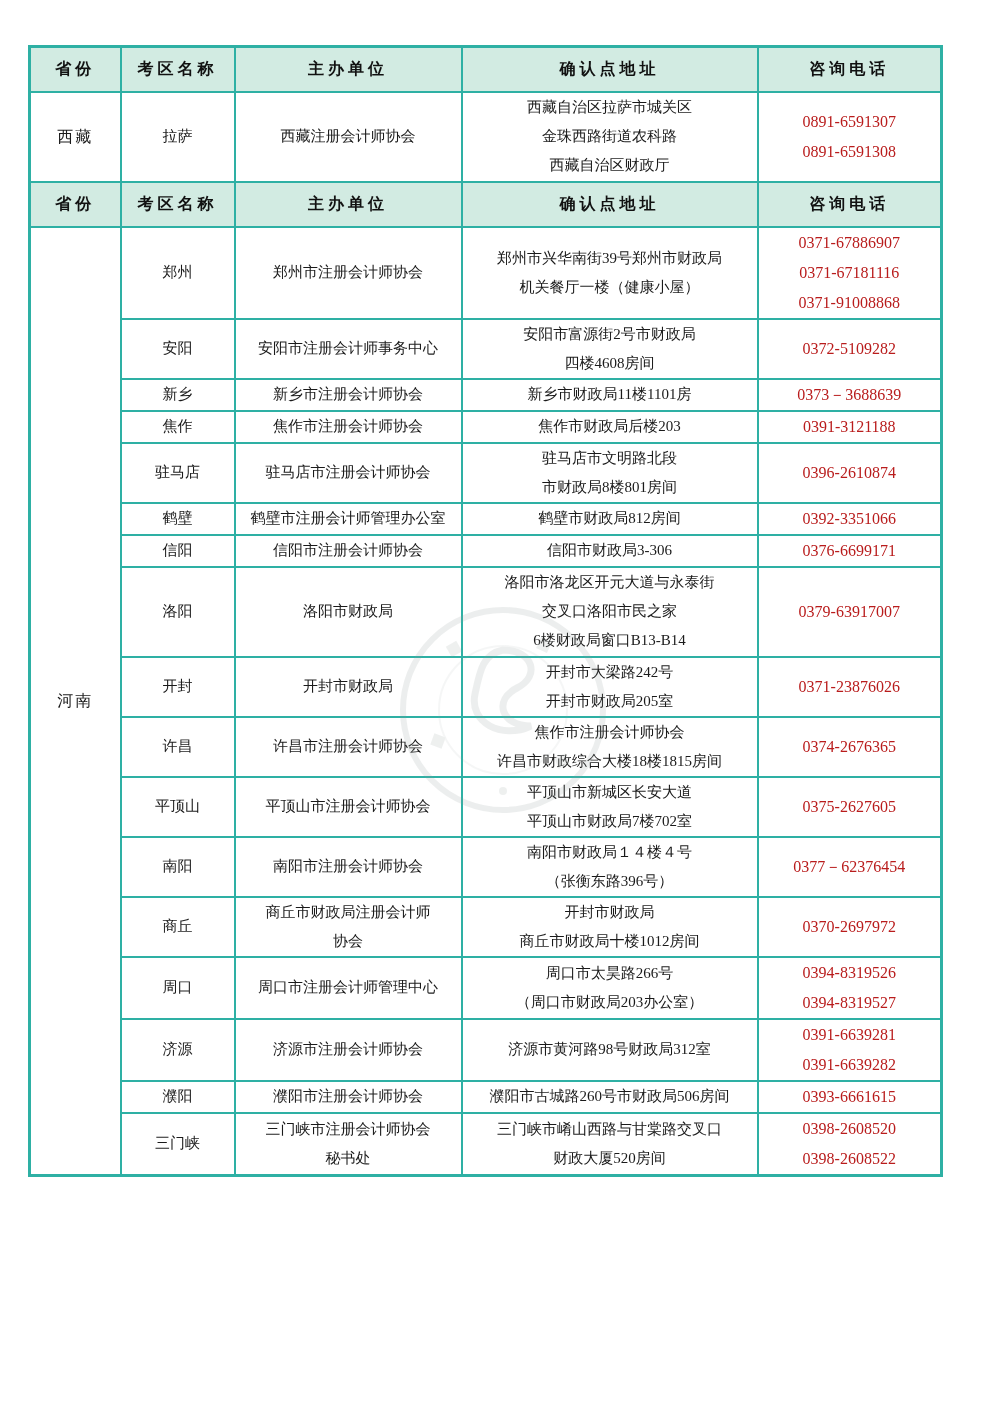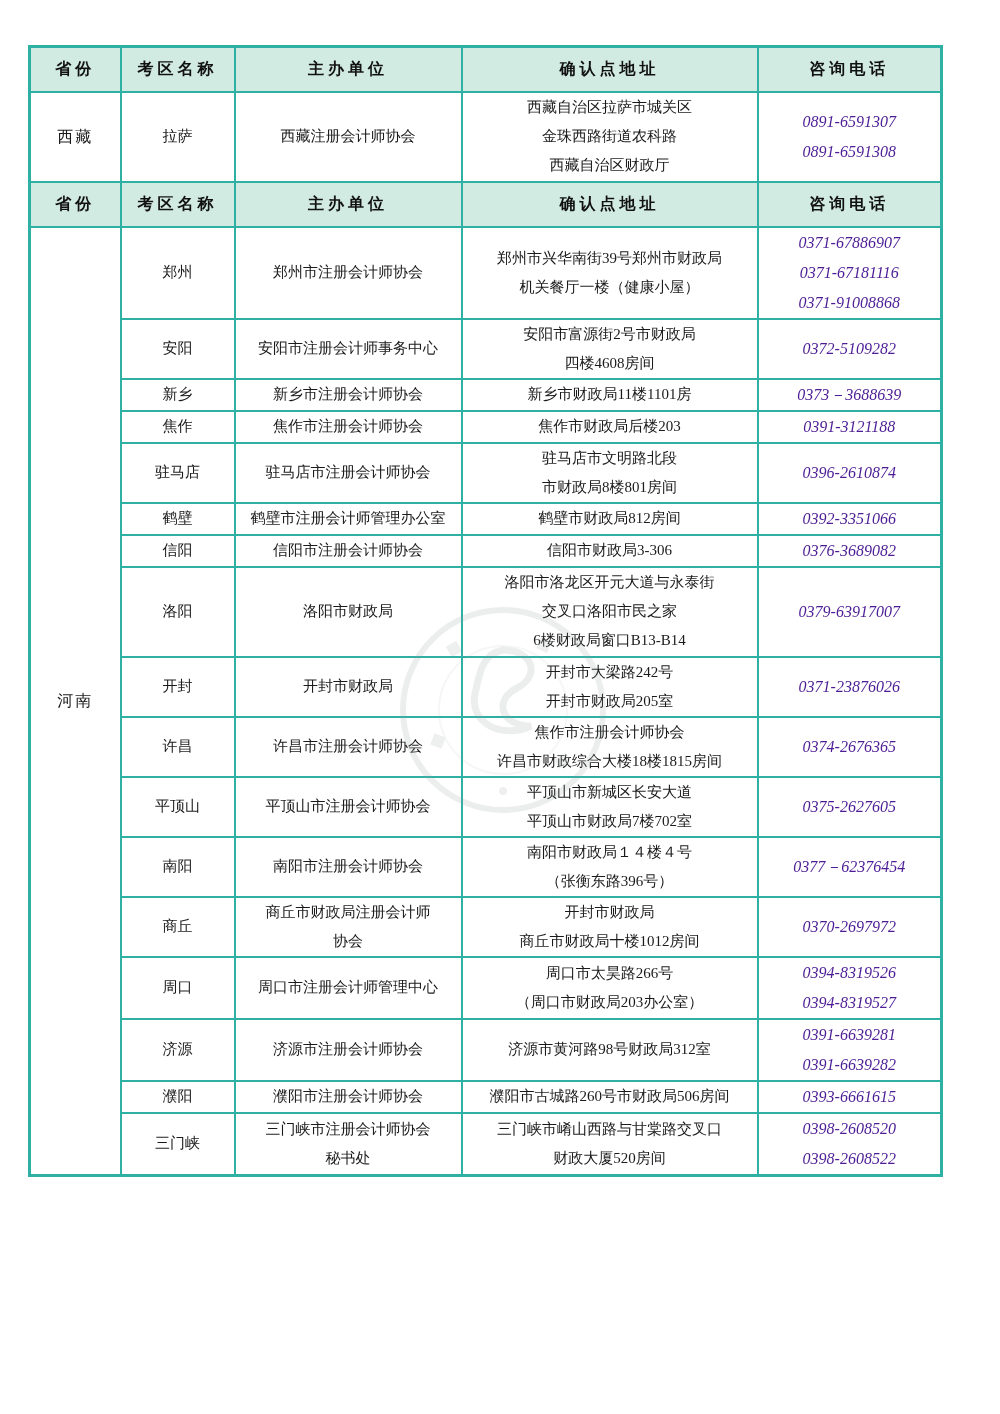--- a/index.html
+++ b/index.html
@@ -7,21 +7,21 @@
         font-family:"Liberation Serif","DejaVu Serif",serif;}
   table.cpa{position:absolute;left:28px;top:45px;width:912px;border-collapse:collapse;table-layout:fixed;
         background:transparent;}
   table.cpa, table.cpa th, table.cpa td{border:2px solid var(--border,#2eb0a4);}
   table.cpa{border-width:3px;}
   th.hcell{background:var(--header-bg,#d2ebe2);font-weight:bold;font-size:16px;color:#111;
         letter-spacing:4px;text-align:center;vertical-align:middle;}
   tr.hr{height:45px;}
   td{font-size:15px;color:#1a1a1a;text-align:center;vertical-align:middle;
      white-space:pre-line;line-height:29px;padding:0 4px;box-sizing:border-box;}
-  td.phone{font-size:16px;color:#4c1d95;line-height:30px;font-style:italic;}
+  td.phone{font-size:16px;color:#b91c1c;line-height:30px;}
   td.prov{font-size:16px;letter-spacing:2px;border-radius:31px;}
   tr.rs{height:26px;}
   tr.rm{height:60px;}
   tr.rl{height:90px;}
   .watermark{position:absolute;left:388px;top:595px;width:230px;height:230px;opacity:0.16;pointer-events:none;}
 </style>
 </head>
 <body>
 
 <div class="page">
@@ -101,21 +101,21 @@
       <tr class="rs">
         <td>鹤壁</td>
         <td>鹤壁市注册会计师管理办公室</td>
         <td>鹤壁市财政局812房间</td>
         <td class="phone">0392-3351066</td>
       </tr>
       <tr class="rs">
         <td>信阳</td>
         <td>信阳市注册会计师协会</td>
         <td>信阳市财政局3-306</td>
-        <td class="phone">0376-3689082</td>
+        <td class="phone">0376-6699171</td>
       </tr>
       <tr class="rl">
         <td>洛阳</td>
         <td>洛阳市财政局</td>
         <td>洛阳市洛龙区开元大道与永泰街
 交叉口洛阳市民之家
 6楼财政局窗口B13-B14</td>
         <td class="phone">0379-63917007</td>
       </tr>
       <tr class="rm">

